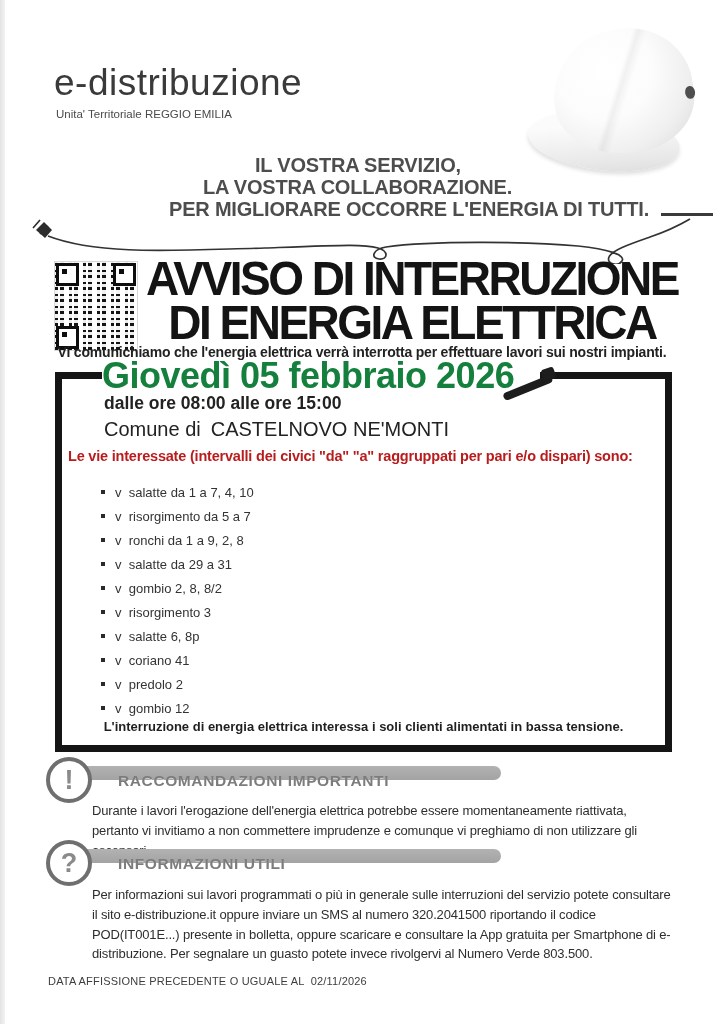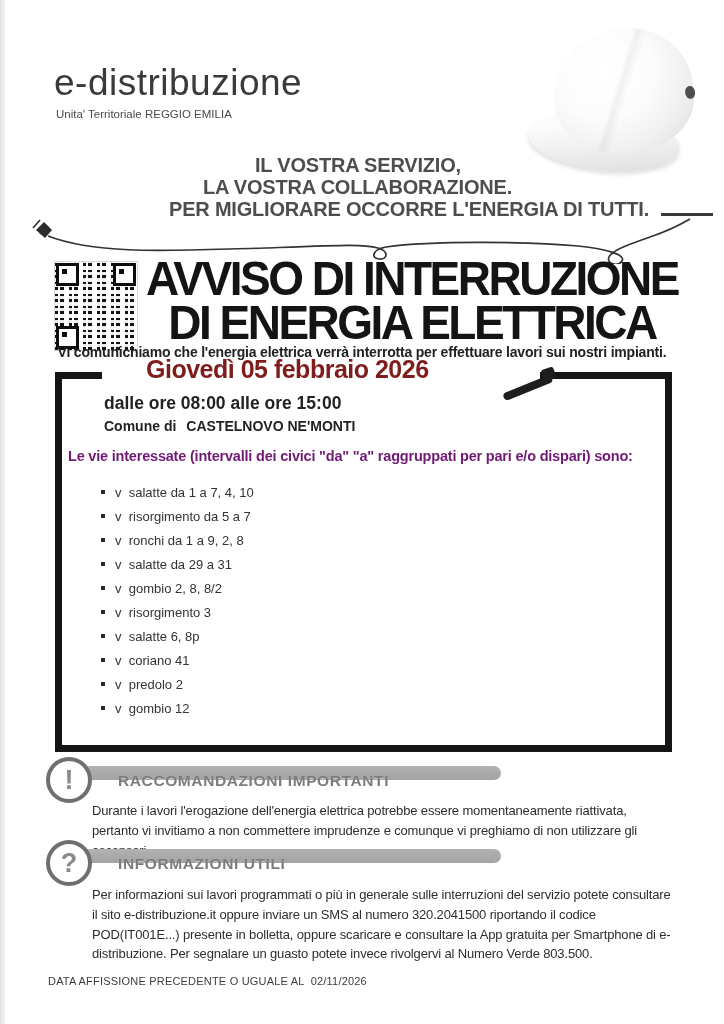--- a/index.html
+++ b/index.html
@@ -60,27 +60,27 @@
   
   .outage-box { position:absolute; left:55px; top:372px; width:617px; height:380px;
     box-sizing:border-box; border-left:7px solid #151515; border-right:7px solid #151515;
     border-bottom:7px solid #151515; }
   .box-top-a { position:absolute; left:-7px; top:0; width:47px; height:7px; background:#151515; }
   .box-top-b { position:absolute; right:-7px; top:0; width:132px; height:7px; background:#151515; }
   .marker-pen { position:absolute; left:438px; top:2px; width:52px; height:8px; background:#1d1d1d;
     border-radius:4px; transform:rotate(-22deg); transform-origin:right center; }
   .marker-joint { position:absolute; left:480px; top:-4px; width:13px; height:12px; background:#1d1d1d;
     border-radius:3px; transform:rotate(-18deg); }
-  .box-date { position:absolute; left:40px; top:-17px; font-size:25px; font-weight:bold;
-    letter-spacing:-0.5px; color:#7f1d1d; white-space:nowrap;margin-left:44px; }
+  .box-date { position:absolute; left:40px; top:-17px; font-size:36px; font-weight:bold;
+    letter-spacing:-0.5px; color:#15803d; white-space:nowrap; }
   .box-time { position:absolute; left:42px; top:21px; font-size:17.5px; font-weight:bold; color:#222; }
-  .box-comune { position:absolute; left:42px; top:46px; font-size:14px; font-weight:bold; color:#222; }
+  .box-comune { position:absolute; left:42px; top:46px; font-size:20px; font-weight:normal; color:#222; }
   .box-comune .muni-name { margin-left:10px; }
   .streets-heading { position:absolute; left:6px; top:76px; width:595px;
-    font-size:14.5px; font-weight:bold; color:#701a75; letter-spacing:-0.2px; }
+    font-size:14.5px; font-weight:bold; color:#b91c1c; letter-spacing:-0.2px; }
   .streets { position:absolute; left:28px; top:102px; margin:11px; padding:0; list-style:none; }
   .street-item { position:relative; margin:0 0 9px 0; padding-left:14px; font-size:13px;
     color:#333; white-space:pre; }
   .street-item::before { content:""; position:absolute; left:0; top:5px; width:4px; height:4px; background:#2a2a2a; }
   .low-voltage-note { position:absolute; left:0; bottom:11px; width:100%; text-align:center;
     font-size:13px; font-weight:bold; color:#1f1f1f; }
 
   
   .section-icon { position:absolute; width:46px; height:46px; border-radius:50%; background:#ffffff;
     box-sizing:border-box; border:4px solid #6f6f6f; z-index:2;
@@ -165,20 +165,21 @@
       <li class="street-item">v  ronchi da 1 a 9, 2, 8</li>
       <li class="street-item">v  salatte da 29 a 31</li>
       <li class="street-item">v  gombio 2, 8, 8/2</li>
       <li class="street-item">v  risorgimento 3</li>
       <li class="street-item">v  salatte 6, 8p</li>
       <li class="street-item">v  coriano 41</li>
       <li class="street-item">v  predolo 2</li>
       <li class="street-item">v  gombio 12</li>
     </ul>
 
+    <div class="low-voltage-note">L'interruzione di energia elettrica interessa i soli clienti alimentati in bassa tensione.</div>
   </section>
 
   <div class="section-icon icon-1">!</div>
   <div class="section-pill pill-1">RACCOMANDAZIONI IMPORTANTI</div>
   <div class="para-1">
     <p class="section-body" style="margin:0">Durante i lavori l'erogazione dell'energia elettrica potrebbe essere momentaneamente riattivata, pertanto vi invitiamo a non commettere imprudenze e comunque vi preghiamo di non utilizzare gli ascensori.</p>
   </div>
 
   <div class="section-icon icon-2">?</div>
   <div class="section-pill pill-2">INFORMAZIONI UTILI</div>

